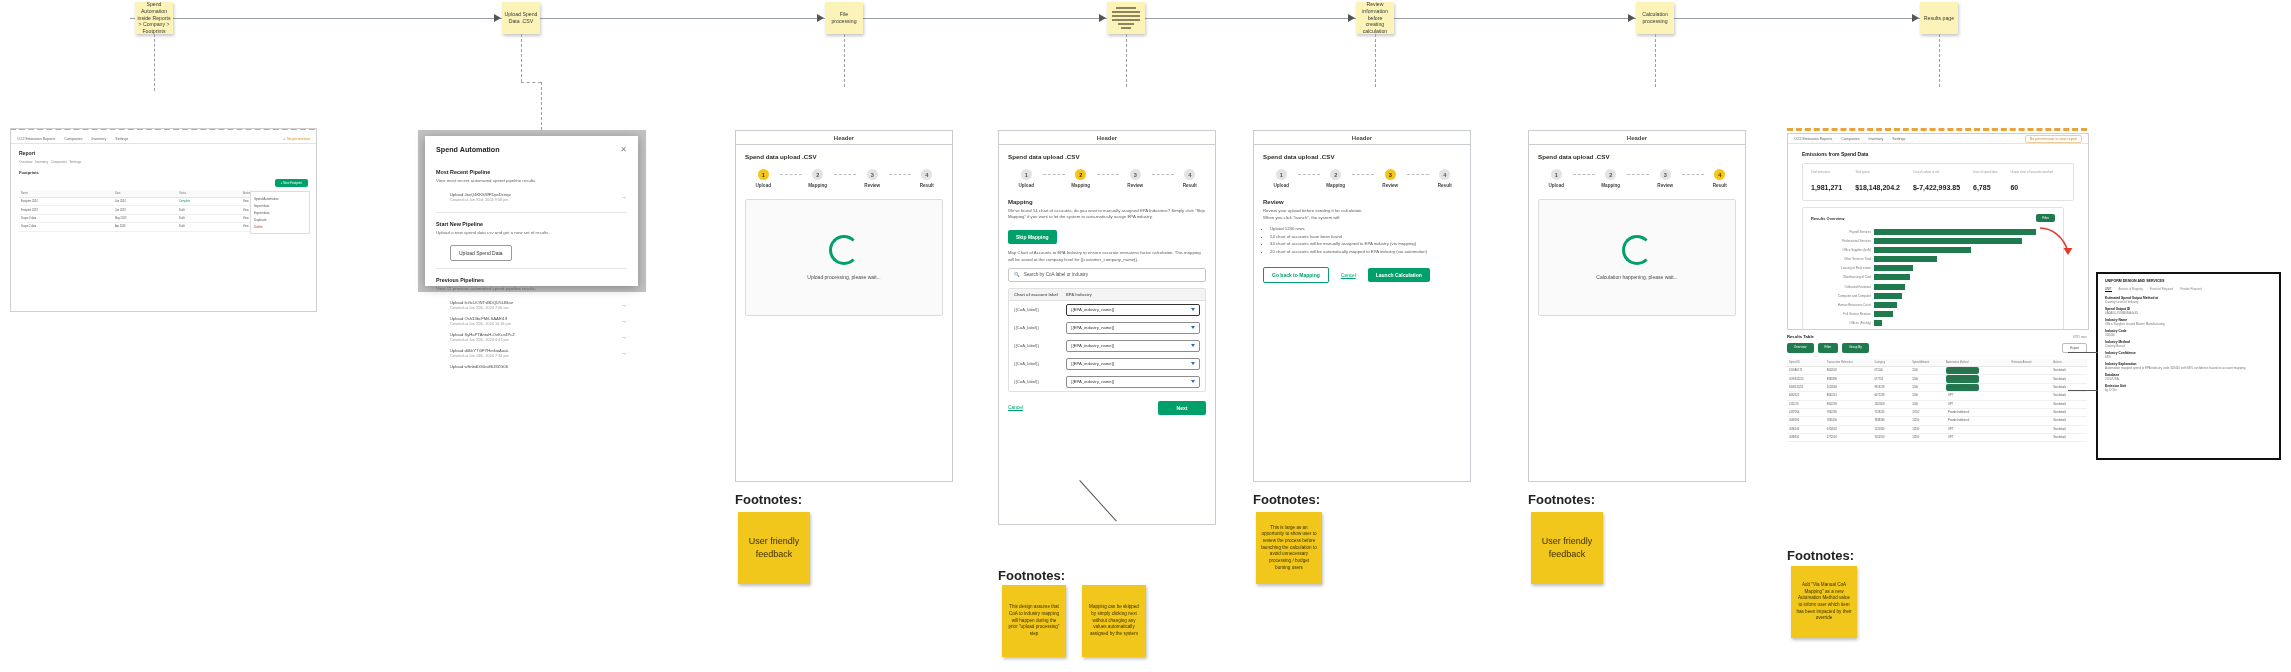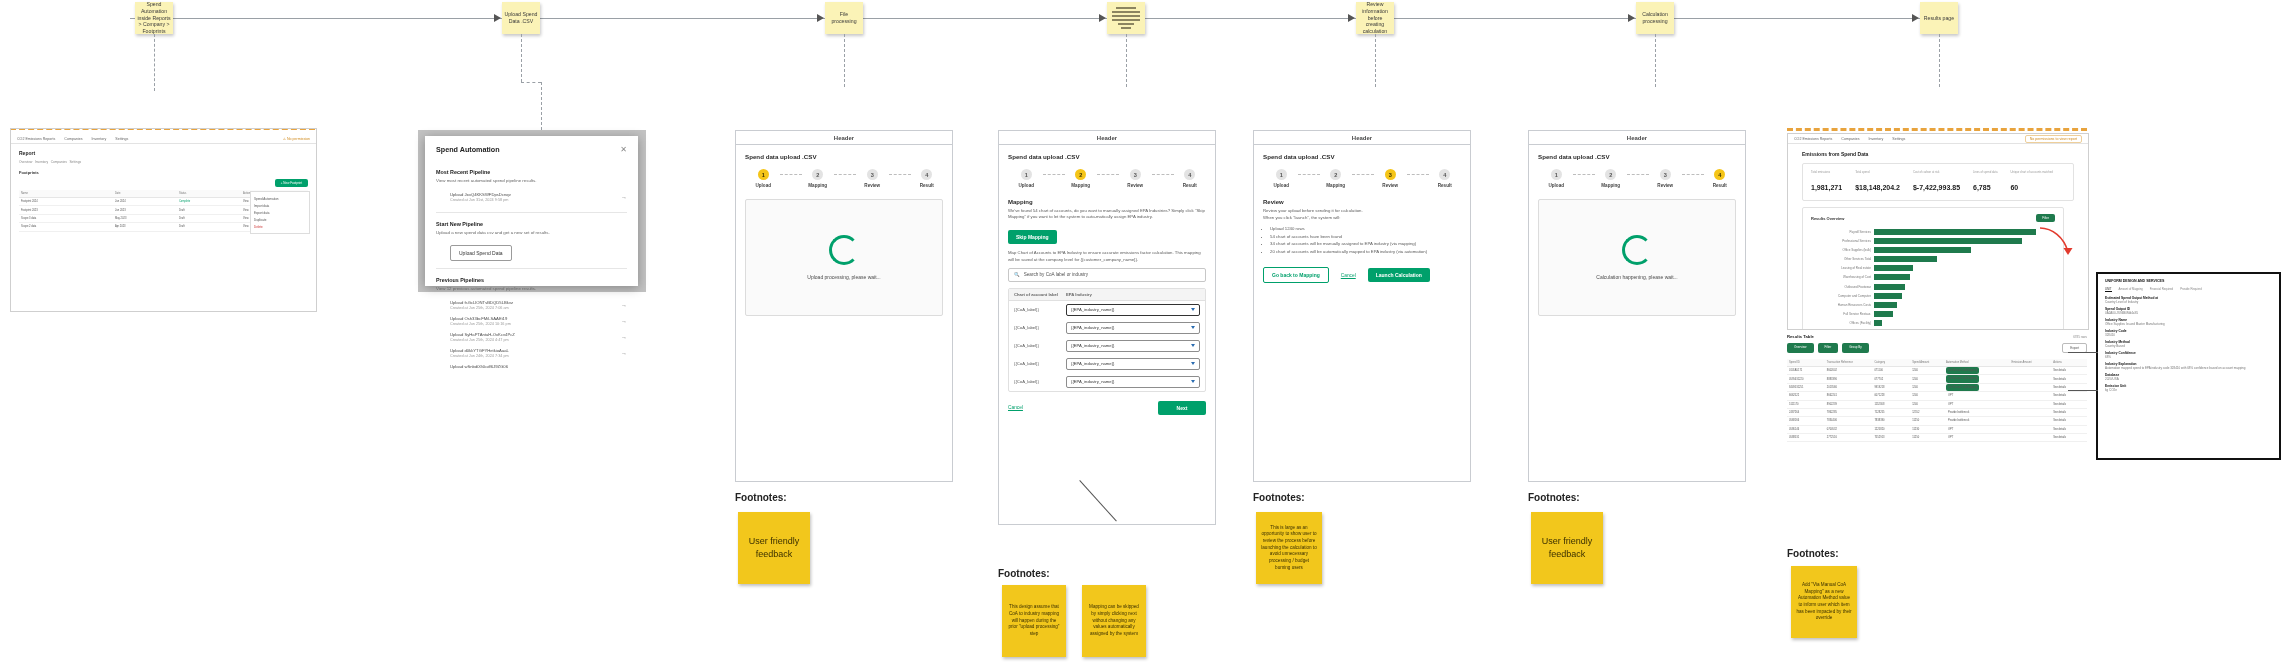--- a/index.html
+++ b/index.html
@@ -73,21 +73,21 @@
   .modal-sect{padding:0 11px;}
   .modal-sect h4{margin:8px 0 3px;font-size:5.4px;color:#222;}
   .modal-sect p{margin:0 0 6px;font-size:4.4px;color:#666;}
   .hr{height:1px;background:#e6e6e6;margin:7px 0;}
   .pipe{display:flex;align-items:center;justify-content:space-between;padding:3px 0 3px 14px;}
   .pipe .nm{font-size:4.2px;color:#4a4a4a;}
   .pipe .dt{font-size:3.8px;color:#9a9a9a;margin-top:1px;}
   .pipe .arr{font-size:6px;color:#777;}
 
   
-  .fn-lbl{position:absolute;font-size:10px;font-weight:700;color:#222;}
+  .fn-lbl{position:absolute;font-size:13px;font-weight:700;color:#222;}
   .sticky{position:absolute;background:#f2c71c;box-shadow:1px 2px 3px rgba(0,0,0,.25);
           display:flex;align-items:center;justify-content:center;text-align:center;
           color:#3b3000;box-sizing:border-box;padding:5px;}
   .sticky.big{font-size:9px;line-height:1.45;}
   .sticky.sm{font-size:4.6px;line-height:1.45;}
 
   
   .shot{position:absolute;background:#fff;border:1px solid #cfcfcf;overflow:hidden;}
   .shot-nav{height:9px;border-bottom:1px solid #e3e3e3;display:flex;align-items:center;gap:9px;padding:0 6px;}
   .shot-nav span{font-size:3.6px;color:#666;}

